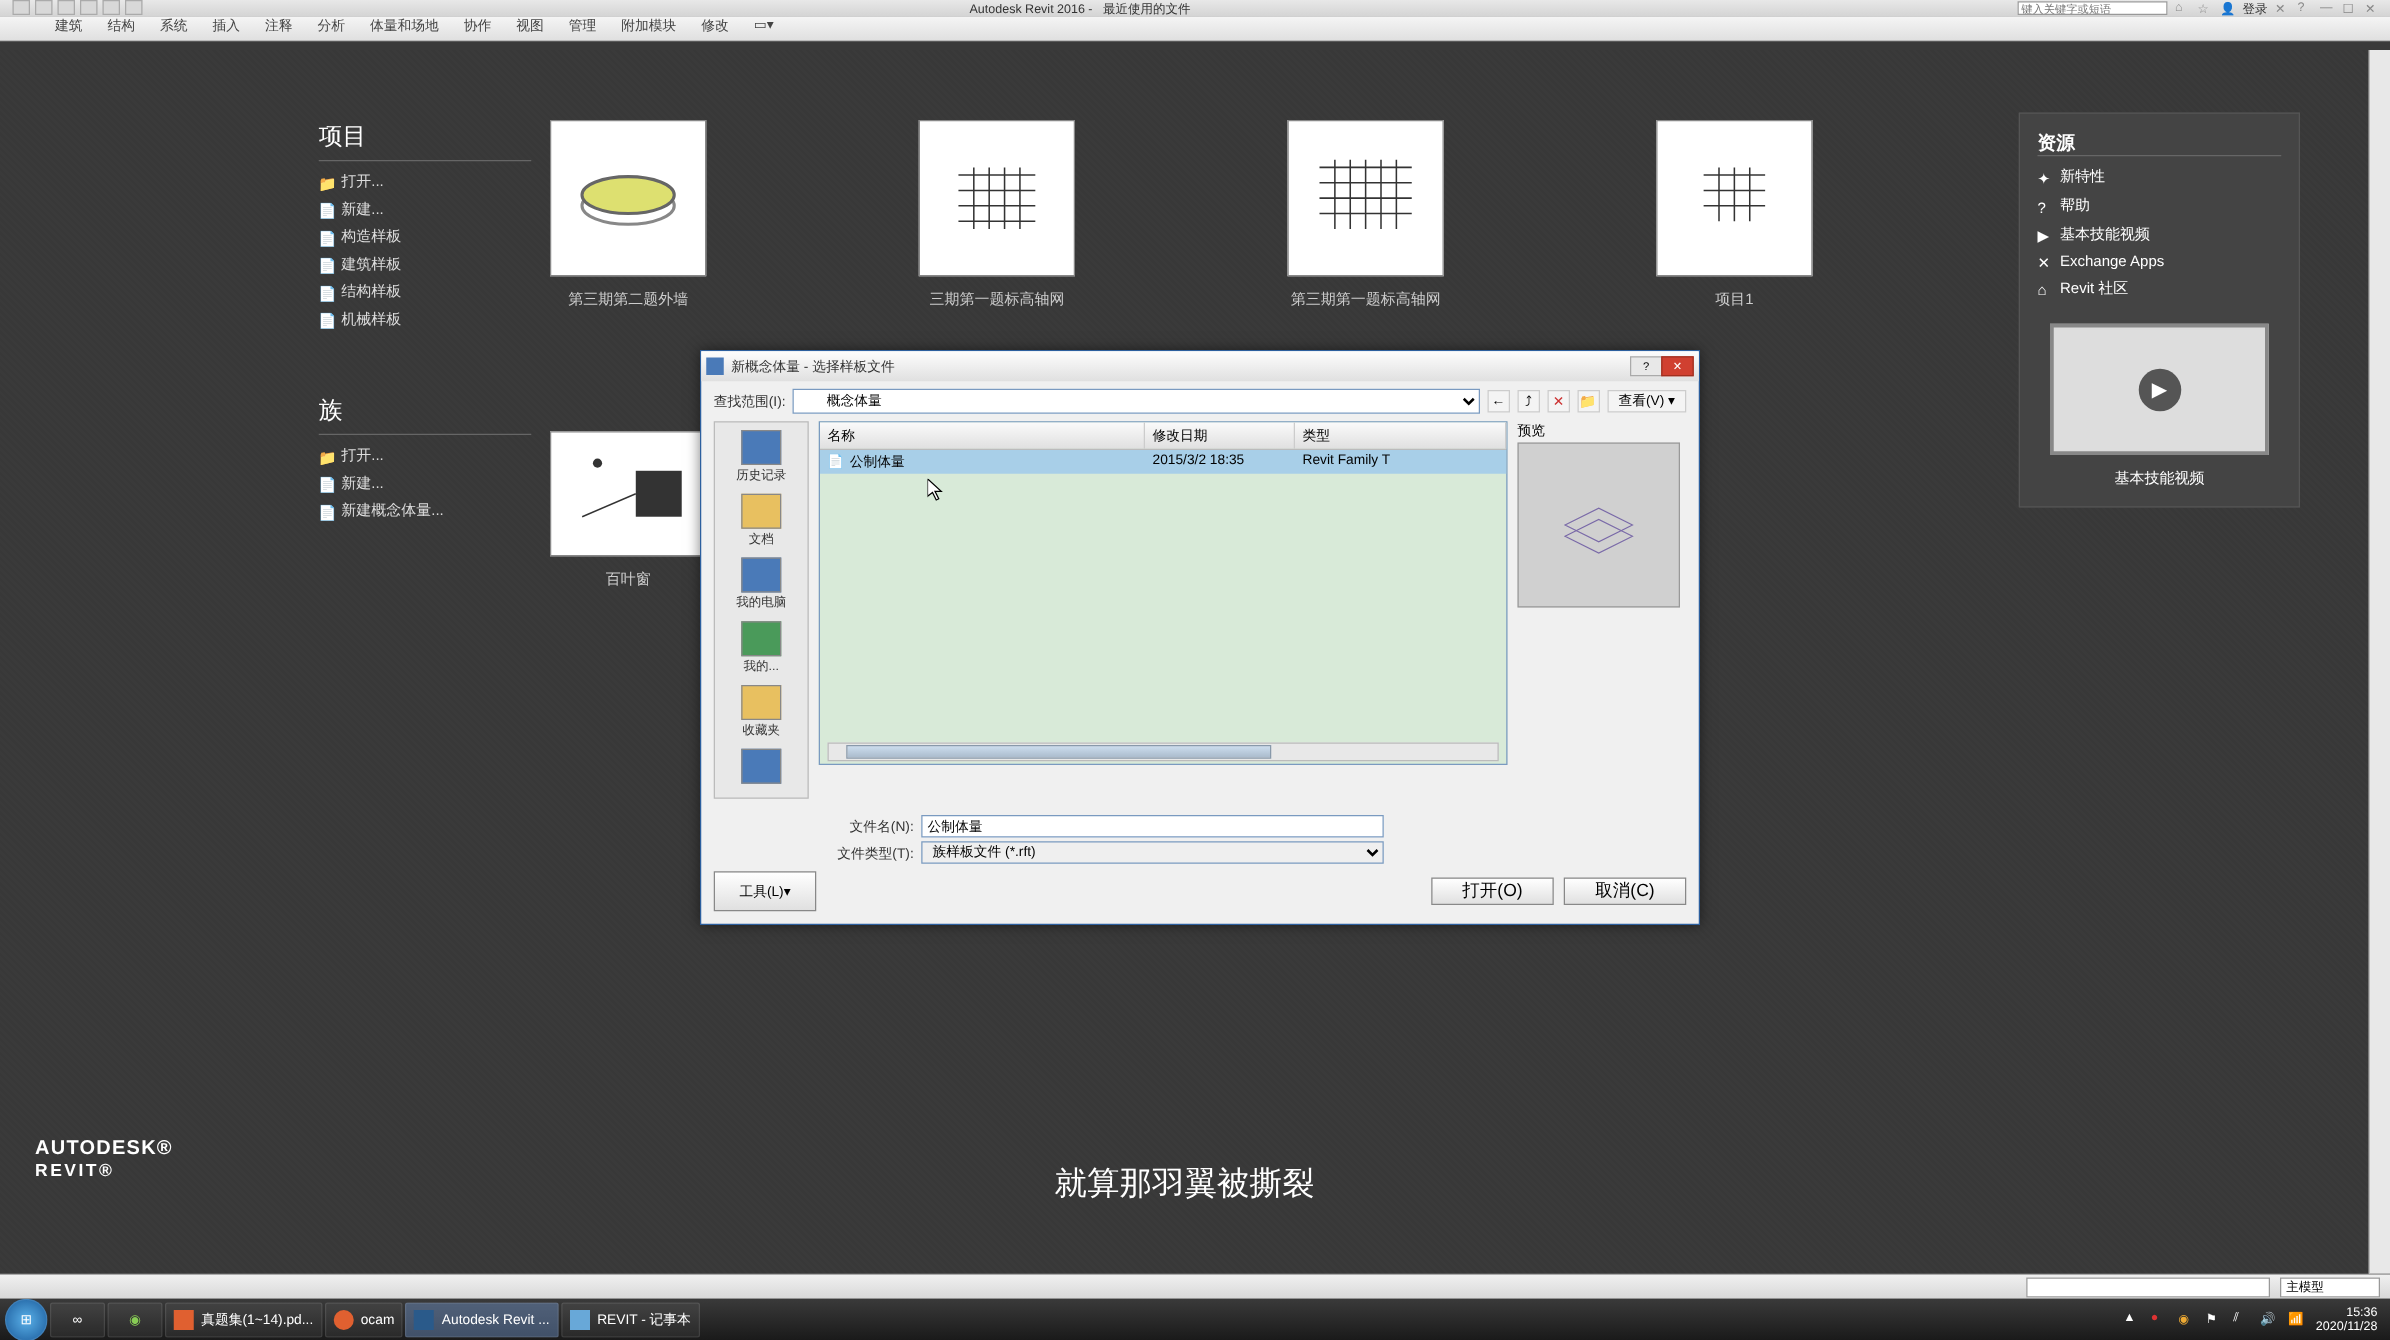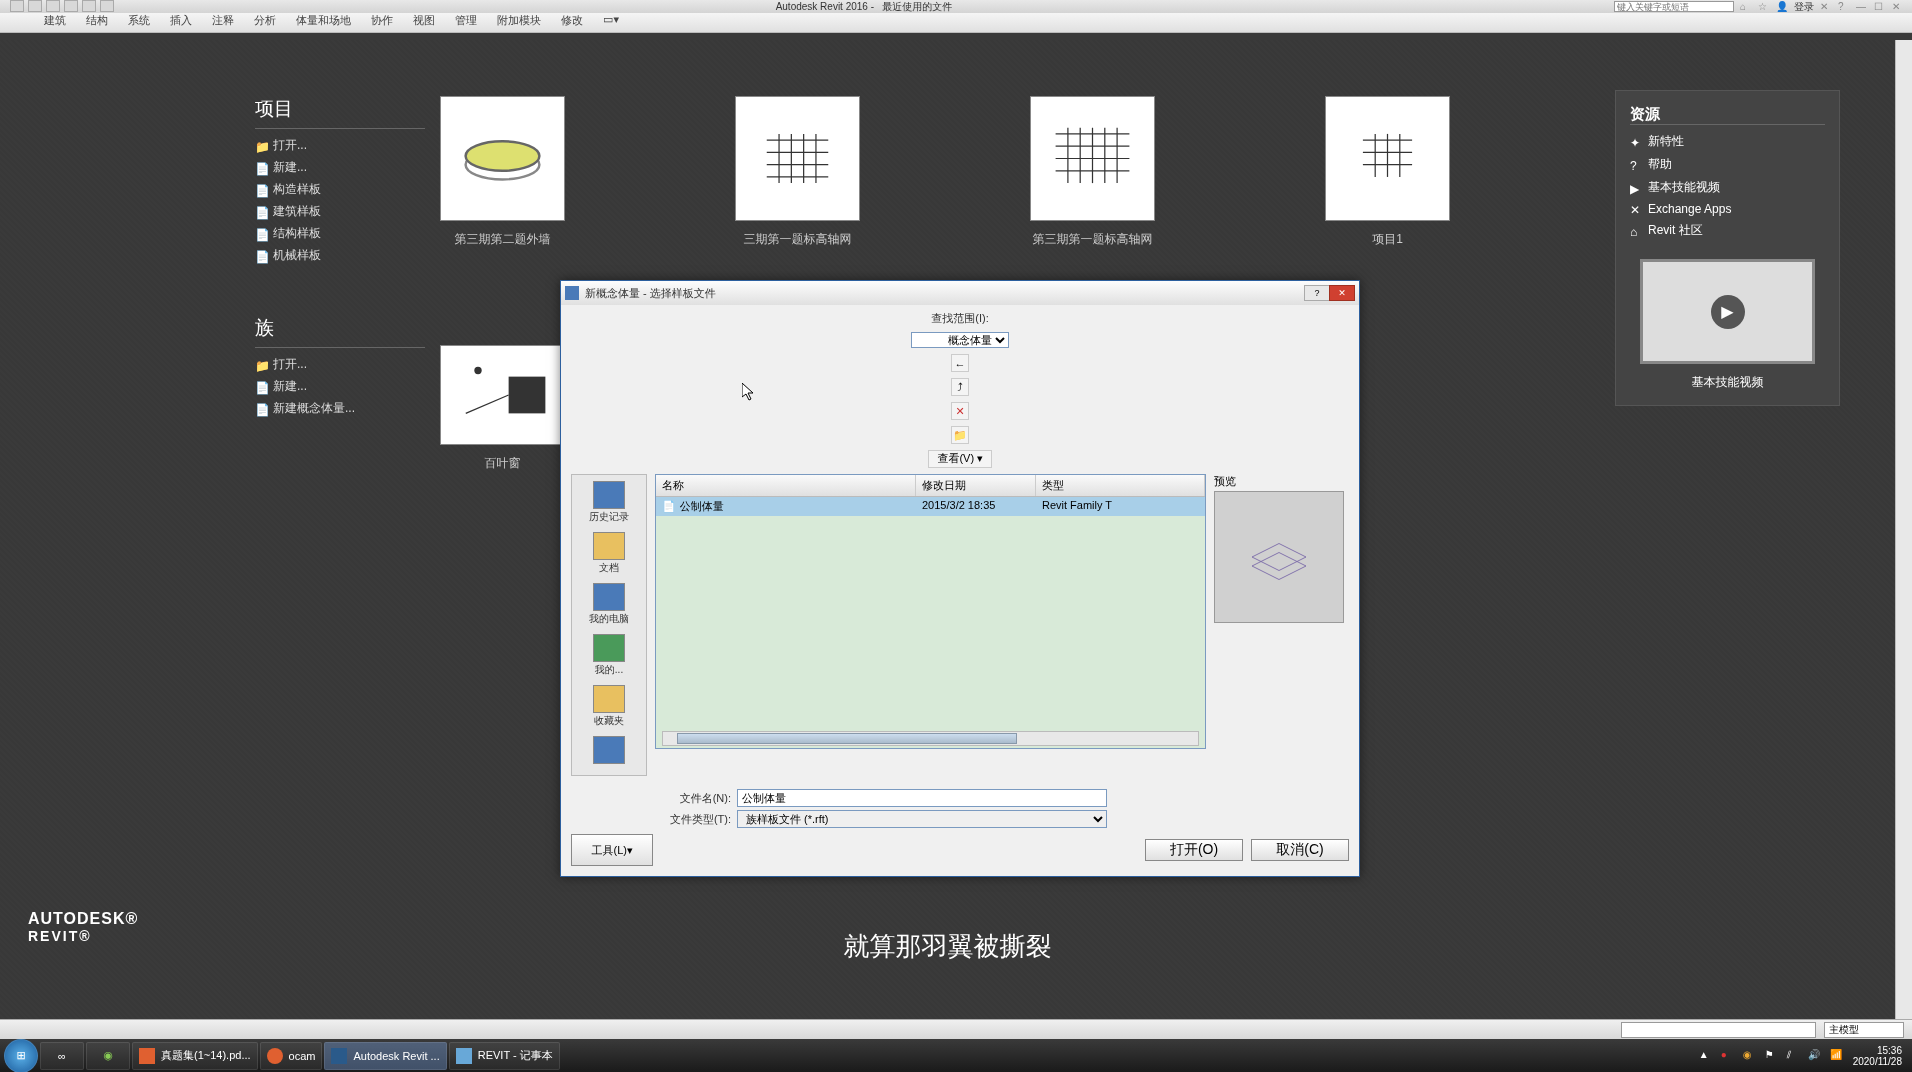--- a/index.html
+++ b/index.html
@@ -54,23 +54,23 @@
 
 
 .dialog { position: absolute; left: 560px; top: 280px; width: 800px; background: #f0f0f0; border: 1px solid #2c5f9e; box-shadow: 0 0 10px rgba(0,0,0,0.5); font-size: 11px; }
 .dlg-title { height: 24px; background: linear-gradient(#fdfdfd,#e0e0e0); display: flex; align-items: center; padding: 0 4px; }
 .dlg-title .ico { width: 14px; height: 14px; background: #4a7ab8; margin-right: 6px; }
 .dlg-title .txt { flex: 1; color: #333; }
 .dlg-title .wb { display: flex; }
 .dlg-title .wb div { width: 26px; height: 16px; border: 1px solid #aaa; background: #e8e8e8; display: flex; align-items: center; justify-content: center; font-size: 9px; margin-left: -1px; }
 .dlg-title .wb .close { background: #d04030; color: #fff; border-color: #a03020; }
 
-.dlg-row1 { display: flex; align-items: center; padding: 6px 10px; gap: 6px; flex-direction: column; }
+.dlg-row1 { display: flex; align-items: center; padding: 6px 10px; gap: 6px; }
 .dlg-row1 .lbl { color: #333; }
-.dlg-row1 select { flex: 1; height: 36px; border: 1px solid #7a9ac0; background: #fff; font-size: 11px; padding-left: 32px; }
+.dlg-row1 select { flex: 1; height: 20px; border: 1px solid #7a9ac0; background: #fff; font-size: 11px; padding-left: 22px; }
 .dlg-row1 .navbtn { width: 18px; height: 18px; border: 1px solid #ccc; background: #f4f4f4; display: flex; align-items: center; justify-content: center; }
 .dlg-row1 .viewbtn { height: 18px; padding: 0 8px; border: 1px solid #ccc; background: #f4f4f4; }
 
 .dlg-body { display: flex; padding: 0 10px 6px; gap: 8px; }
 .places { width: 76px; background: #e8e8e8; border: 1px solid #bbb; padding: 4px 0; }
 .place { text-align: center; padding: 2px 0 6px; cursor: pointer; }
 .place .pico { width: 32px; height: 28px; margin: 0 auto 1px; background: #4a7ab8; border: 1px solid #888; }
 .place .ptxt { font-size: 10px; color: #333; }
 
 .filelist { flex: 1; background: #d8ead8; border: 1px solid #7a9ac0; height: 275px; position: relative; }

